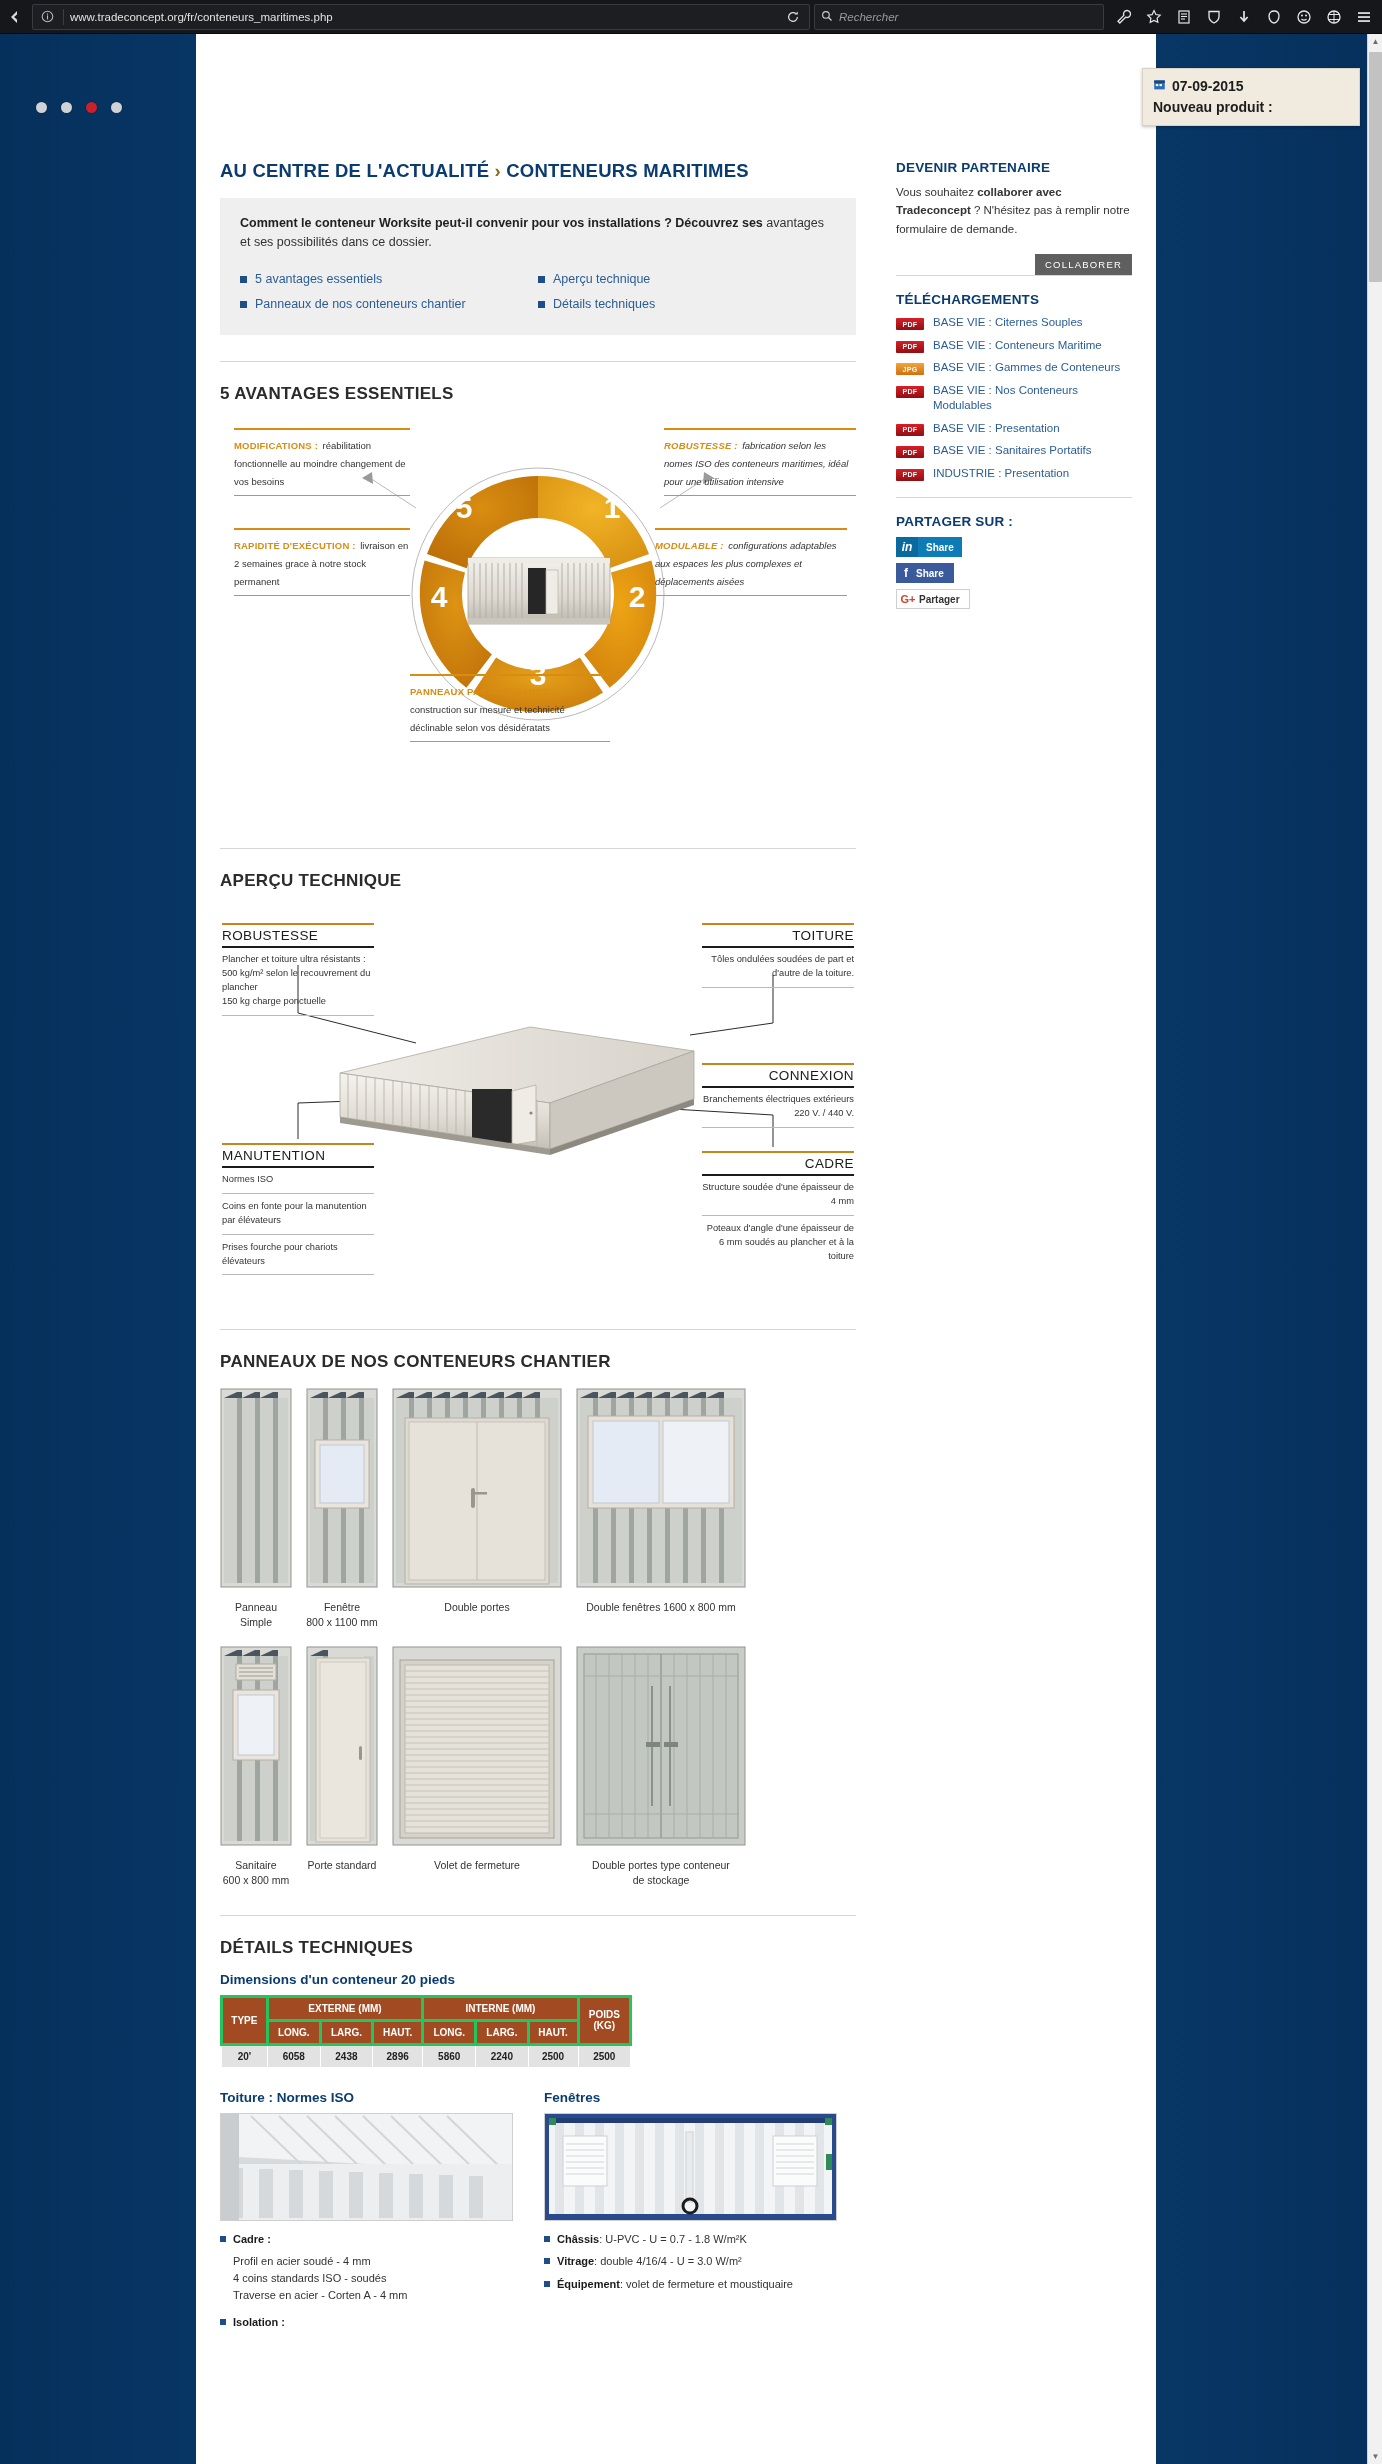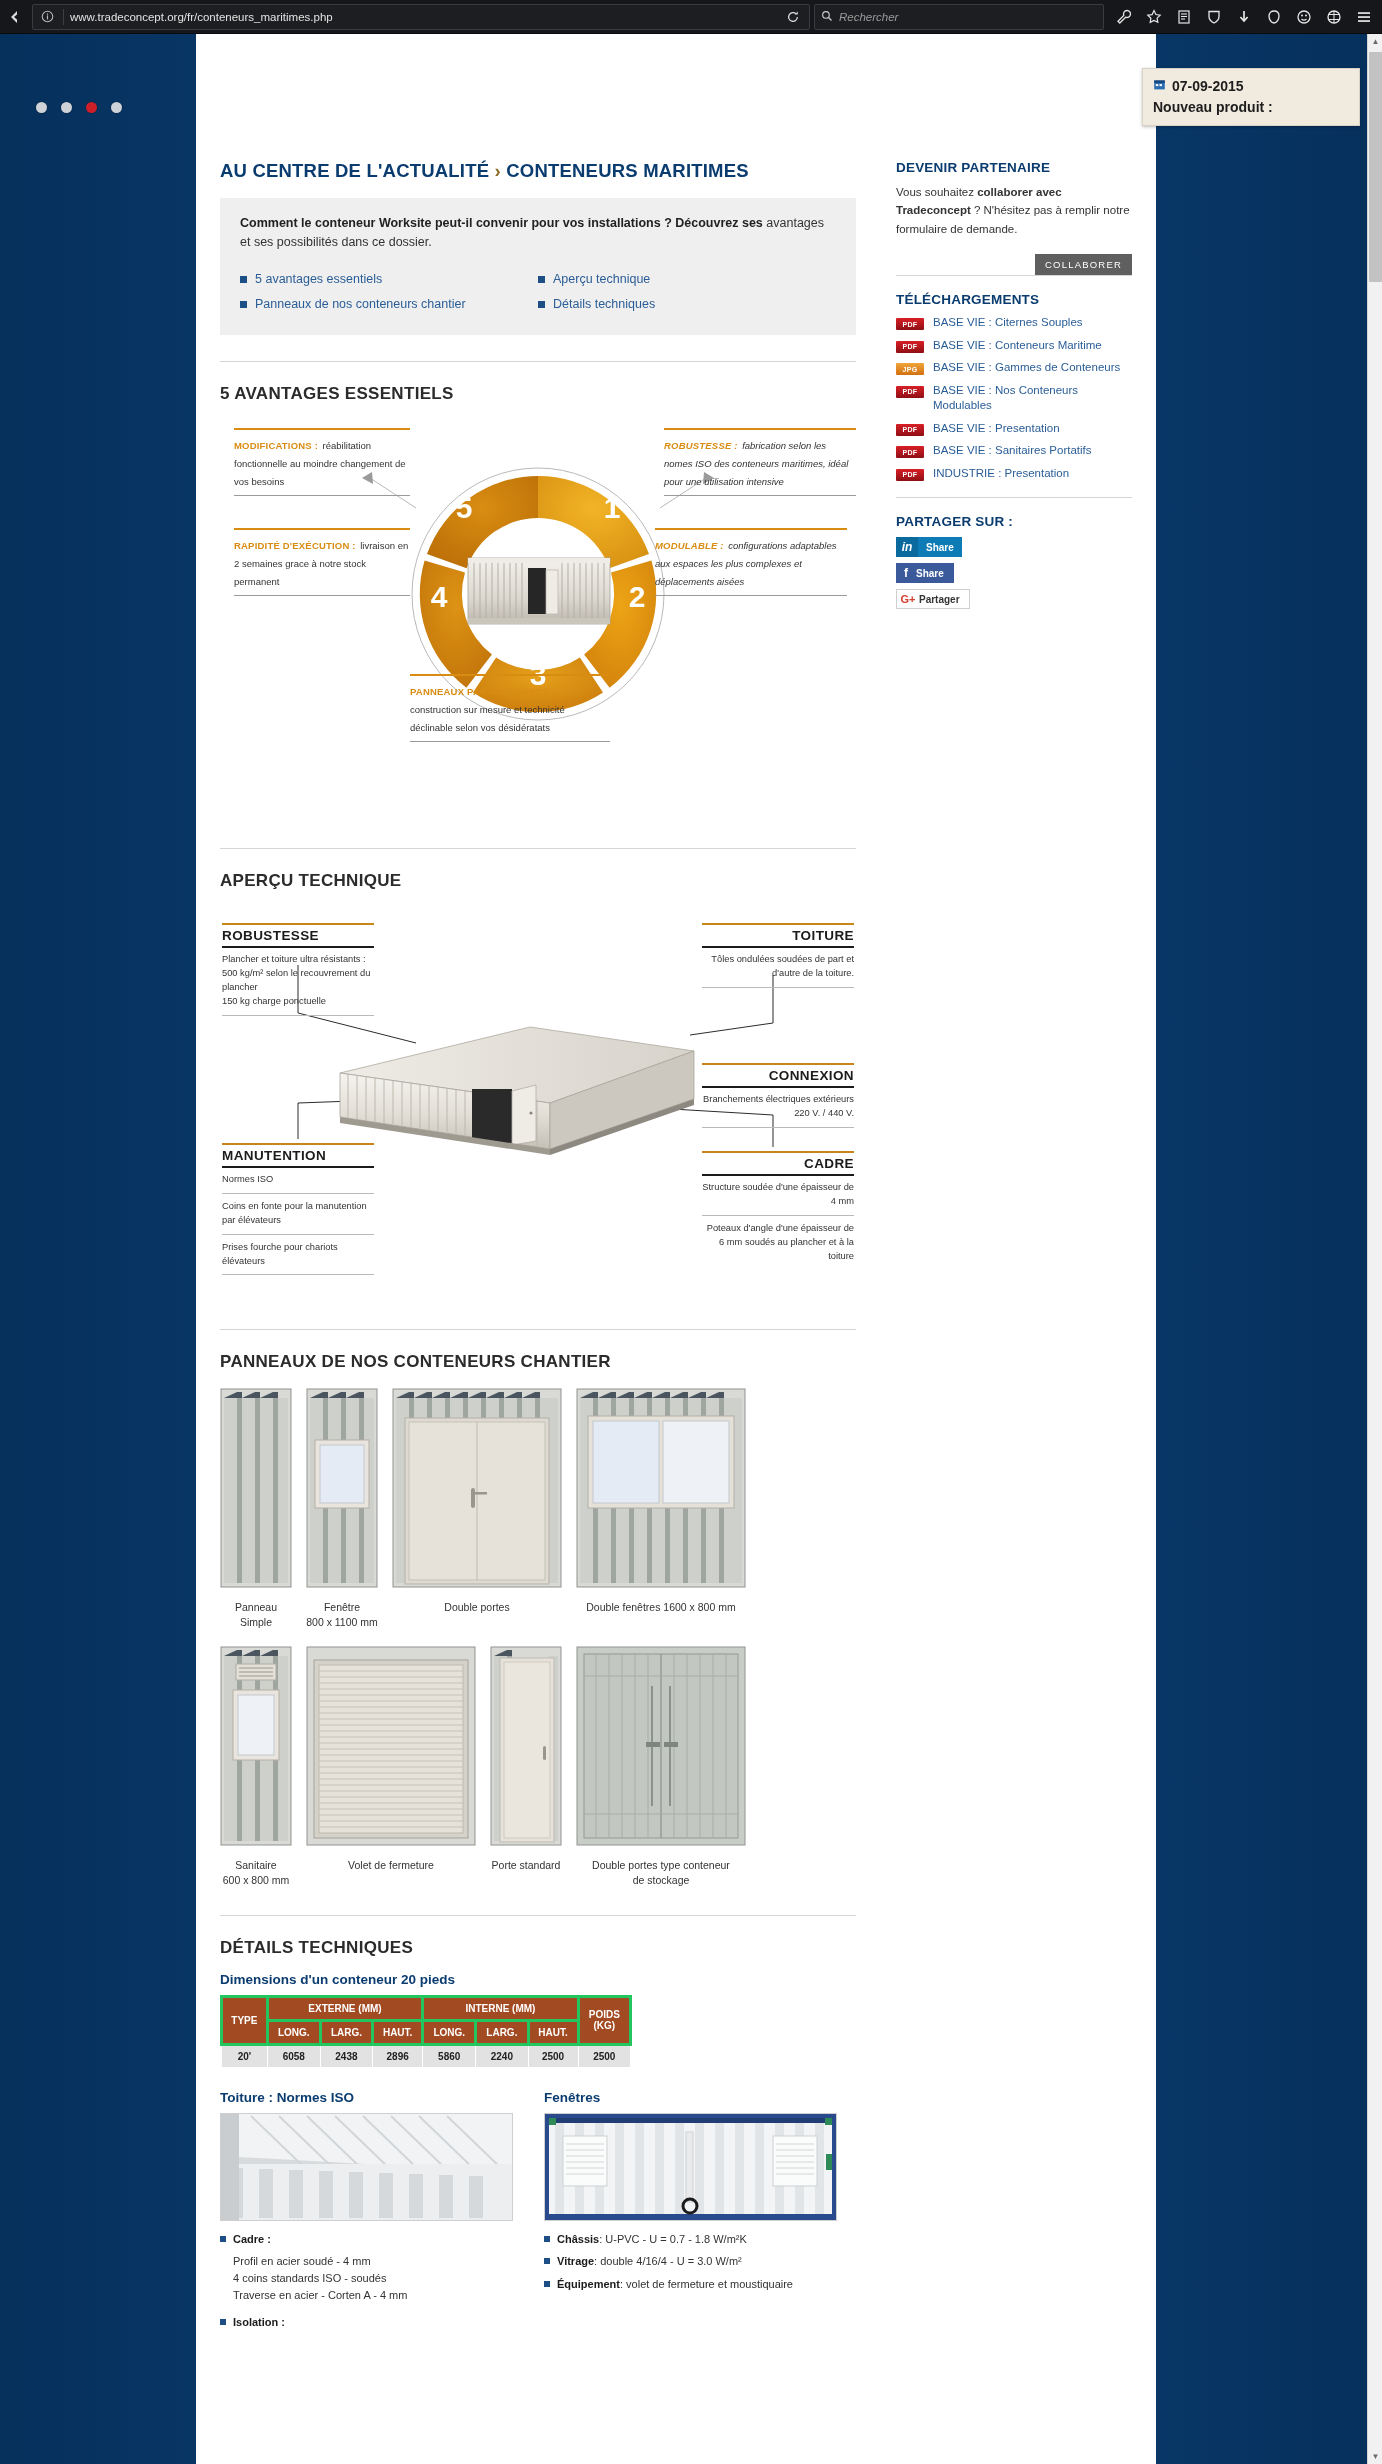--- a/index.html
+++ b/index.html
@@ -133,21 +133,21 @@
   .wl-pan { left: 190px; top: 262px; width: 200px; }
   .wl-rob { left: 444px; top: 16px; width: 192px;}
   .wl-modu { left: 435px; top: 116px; width: 192px;}
 
   
   .apercu { position: relative; width: 636px; height: 400px; margin-top: 12px; }
   .ap {
     position: absolute; width: 152px;
   }
   .ap .hd {
-    font-size: 13.5px; font-weight: bold; color: #1b1b1b; letter-spacing: .4px;
+    font-size: 13.5px; font-weight: normal; color: #1b1b1b; letter-spacing: .4px;
     border-top: 2.5px solid #c8851a; border-bottom: 2.5px solid #1b1b1b;
     padding: 3px 0 3px 0;
   }
   .ap .bd { font-size: 9.3px; color: #333; line-height: 1.5; padding-top: 5px; }
   .ap .bd .rule { border-top: 1px solid #b9b9b9; margin: 6px 0; }
   .ap.rt { text-align: right; }
   .ap-rob { left: 2px; top: 20px; }
   .ap-man { left: 2px; top: 240px; }
   .ap-toi { left: 482px; top: 20px; }
   .ap-con { left: 482px; top: 160px; }
@@ -707,20 +707,36 @@
               <rect x="16" y="18" width="40" height="16" fill="#e3e0d8" stroke="#b2ada3"></rect>
               <g stroke="#9c978d" stroke-width="1">
                   <line x1="19" y1="22" x2="53" y2="22"></line>
                   <line x1="19" y1="26" x2="53" y2="26"></line>
                   <line x1="19" y1="30" x2="53" y2="30"></line>
                 </g>
               <rect x="13" y="44" width="46" height="70" fill="#e9e5de" stroke="#b5b0a6"></rect>
               <rect x="18" y="49" width="36" height="60" fill="#eef2f7" stroke="#c3c8ce"></rect>
             </svg>
             <div class="pcap">Sanitaire<br>600 x 800 mm</div>
+          </div>
+
+          <div class="pcell">
+            <svg width="72" height="200" viewBox="0 0 72 200">
+              <rect x="1" y="1" width="70" height="198" fill="#d9dad6" stroke="#8f9490"></rect>
+              <g>
+                <rect x="4" y="10" width="13" height="185" fill="#cdd0cb"></rect>
+                  <rect x="17" y="10" width="5" height="185" fill="#9fa5a0"></rect>
+                <rect x="58" y="10" width="10" height="185" fill="#cdd0cb"></rect>
+              </g>
+              <path d="M4 10 L17 4 L22 4 L22 10 Z" fill="#4a5560"></path>
+              <rect x="10" y="12" width="54" height="184" fill="#e6e2da" stroke="#c0bbb1"></rect>
+              <rect x="14" y="16" width="46" height="176" fill="#eae6de" stroke="#cfcac0"></rect>
+              <rect x="53" y="100" width="3" height="14" rx="1.5" fill="#9b968c"></rect>
+            </svg>
+            <div class="pcap">Porte standard</div>
           </div>
 
           <div class="pcell">
             <svg width="170" height="200" viewBox="0 0 170 200">
               <rect x="1" y="1" width="168" height="198" fill="#d9dad6" stroke="#8f9490"></rect>
               <rect x="8" y="14" width="154" height="178" fill="#d5d2ca" stroke="#a6a198"></rect>
               <rect x="13" y="19" width="144" height="168" fill="#e5e2da" stroke="#bfbab0"></rect>
               <g stroke="#c7c2b8" stroke-width="1">
                 <line x1="13" y1="25" x2="157" y2="25"></line>
                   <line x1="13" y1="31" x2="157" y2="31"></line>
@@ -745,36 +761,20 @@
                   <line x1="13" y1="145" x2="157" y2="145"></line>
                 <line x1="13" y1="151" x2="157" y2="151"></line>
                   <line x1="13" y1="157" x2="157" y2="157"></line>
                   <line x1="13" y1="163" x2="157" y2="163"></line>
                 <line x1="13" y1="169" x2="157" y2="169"></line>
                   <line x1="13" y1="175" x2="157" y2="175"></line>
                   <line x1="13" y1="181" x2="157" y2="181"></line>
               </g>
             </svg>
             <div class="pcap">Volet de fermeture</div>
-          </div>
-
-          <div class="pcell">
-            <svg width="72" height="200" viewBox="0 0 72 200">
-              <rect x="1" y="1" width="70" height="198" fill="#d9dad6" stroke="#8f9490"></rect>
-              <g>
-                <rect x="4" y="10" width="13" height="185" fill="#cdd0cb"></rect>
-                  <rect x="17" y="10" width="5" height="185" fill="#9fa5a0"></rect>
-                <rect x="58" y="10" width="10" height="185" fill="#cdd0cb"></rect>
-              </g>
-              <path d="M4 10 L17 4 L22 4 L22 10 Z" fill="#4a5560"></path>
-              <rect x="10" y="12" width="54" height="184" fill="#e6e2da" stroke="#c0bbb1"></rect>
-              <rect x="14" y="16" width="46" height="176" fill="#eae6de" stroke="#cfcac0"></rect>
-              <rect x="53" y="100" width="3" height="14" rx="1.5" fill="#9b968c"></rect>
-            </svg>
-            <div class="pcap">Porte standard</div>
           </div>
 
           <div class="pcell">
             <svg width="170" height="200" viewBox="0 0 170 200">
               <rect x="1" y="1" width="168" height="198" fill="#c9cdc8" stroke="#8f9490"></rect>
               <rect x="8" y="8" width="154" height="184" fill="#c2c7c1" stroke="#949a94"></rect>
               <line x1="85" y1="8" x2="85" y2="192" stroke="#949a94" stroke-width="1.4"></line>
               <g stroke="#a8ada7" stroke-width="1">
                 <line x1="20" y1="8" x2="20" y2="192"></line>
                   <line x1="33" y1="8" x2="33" y2="192"></line>

